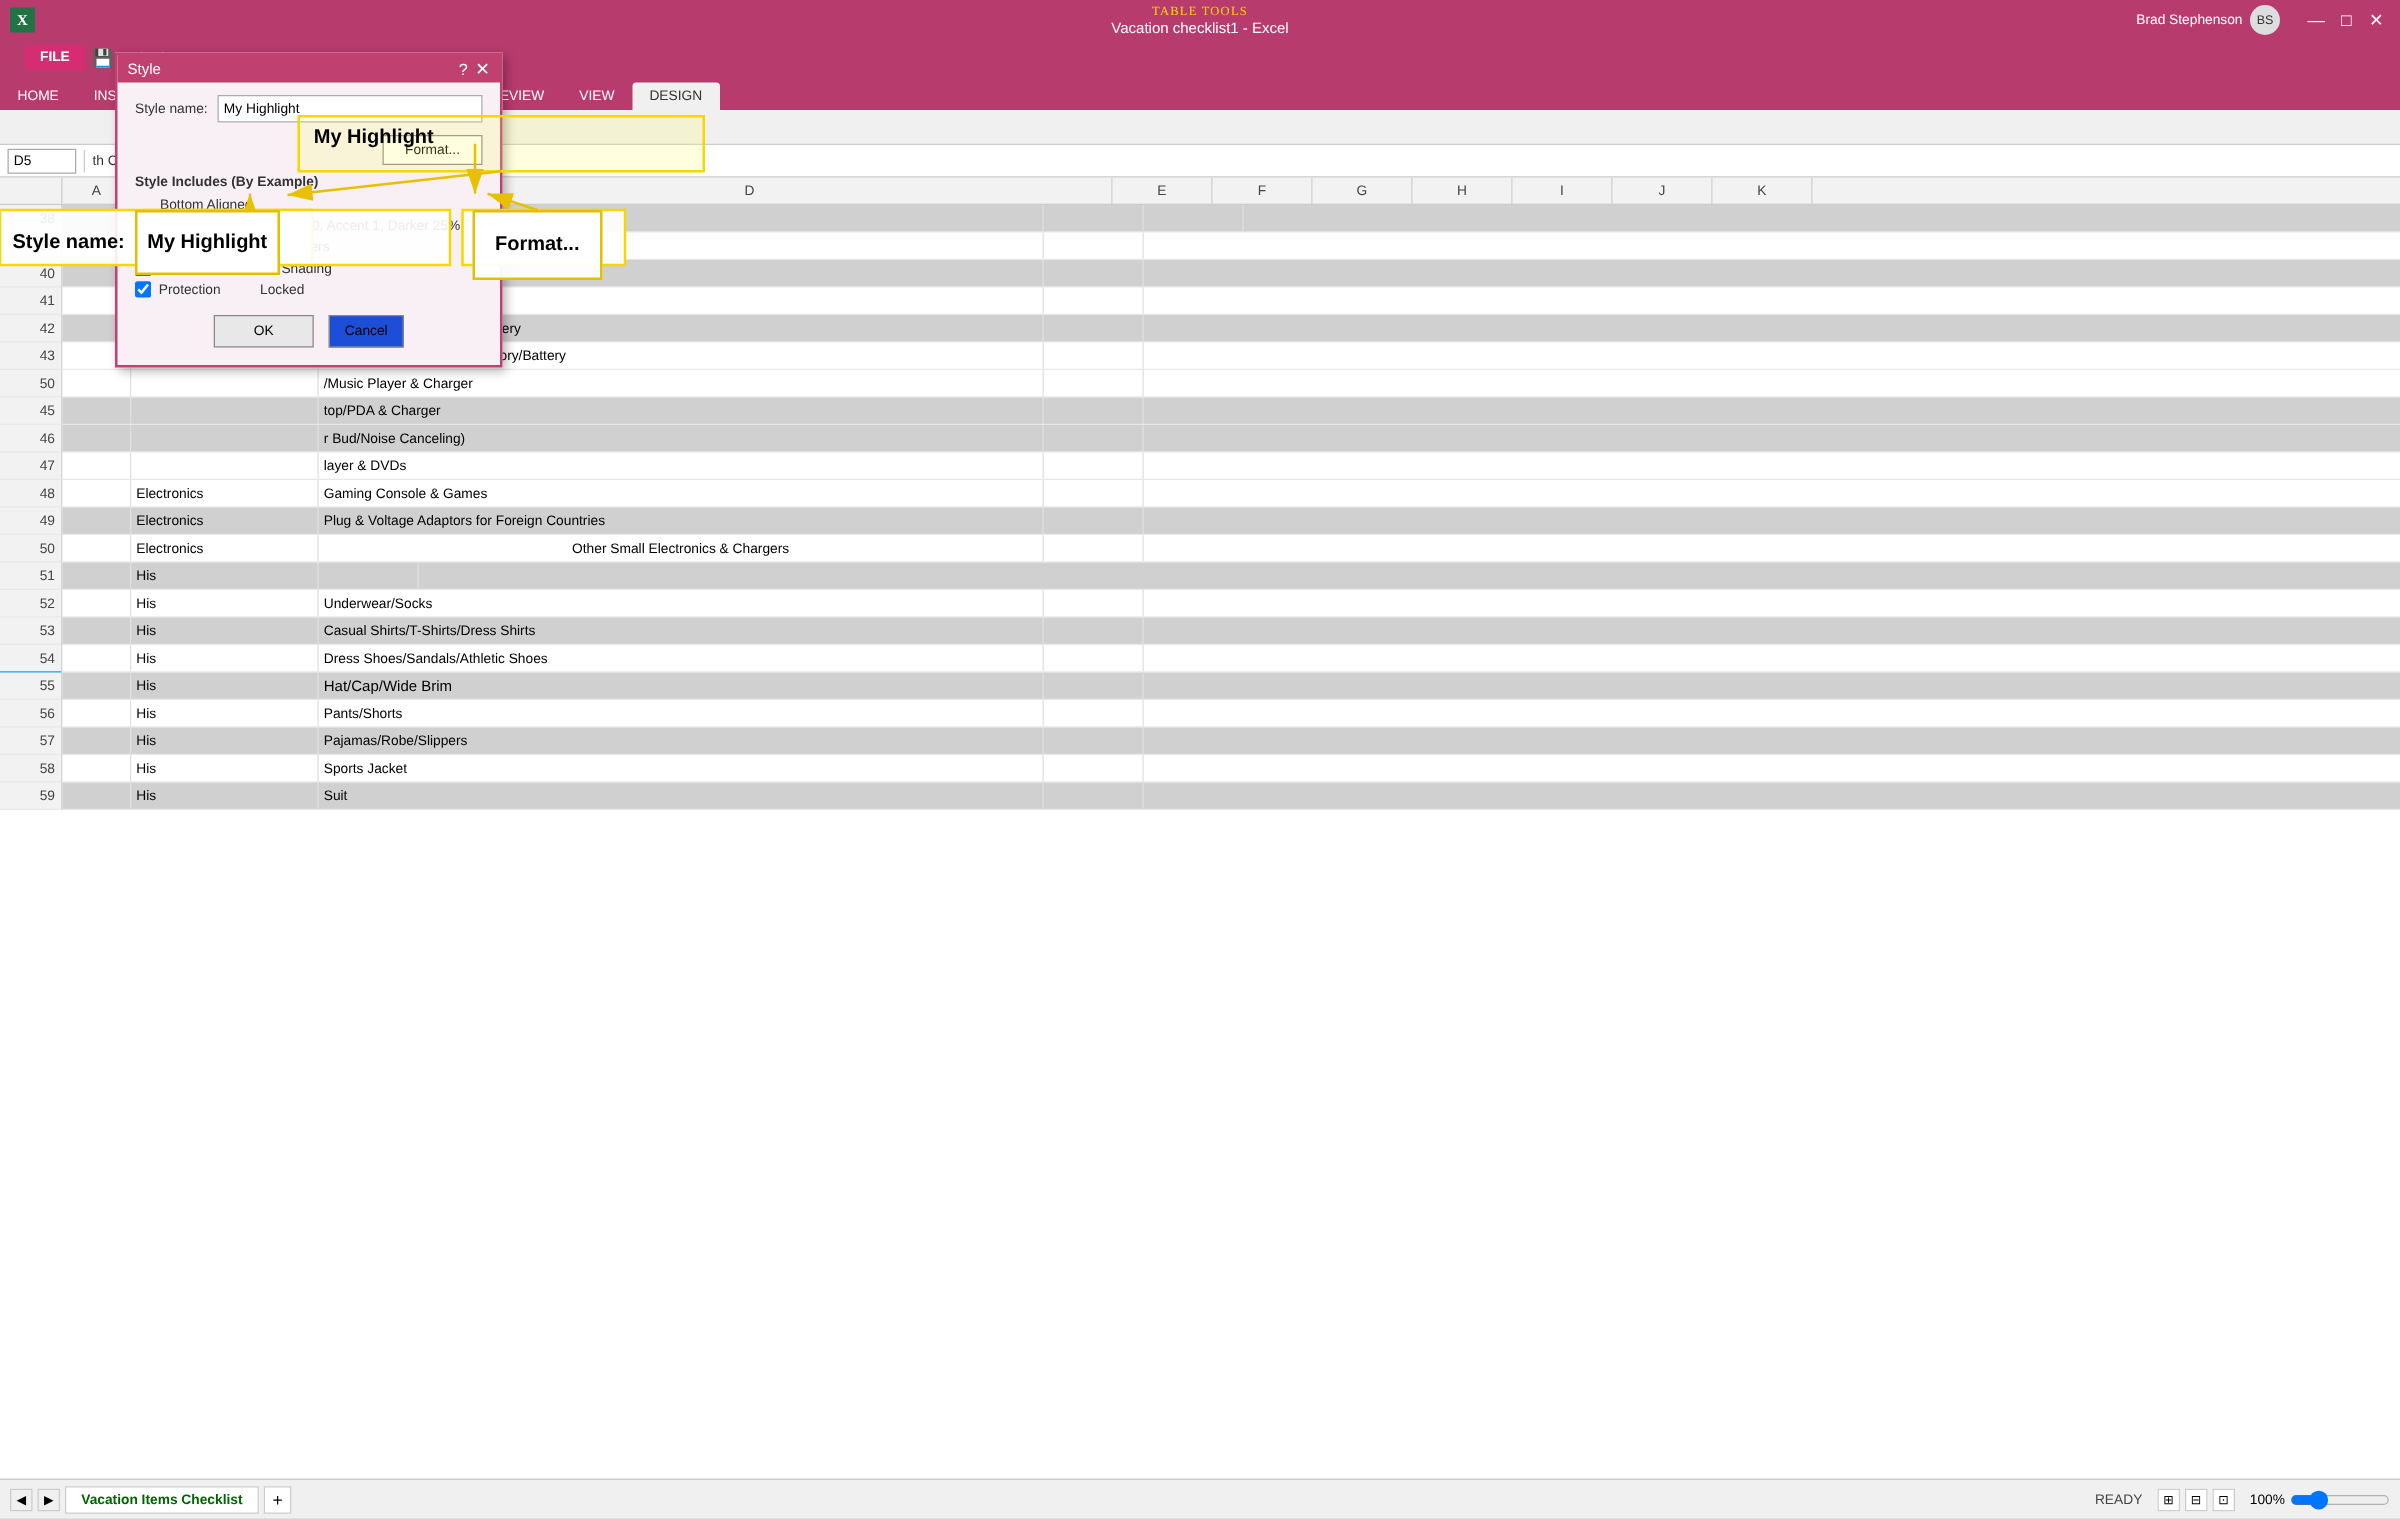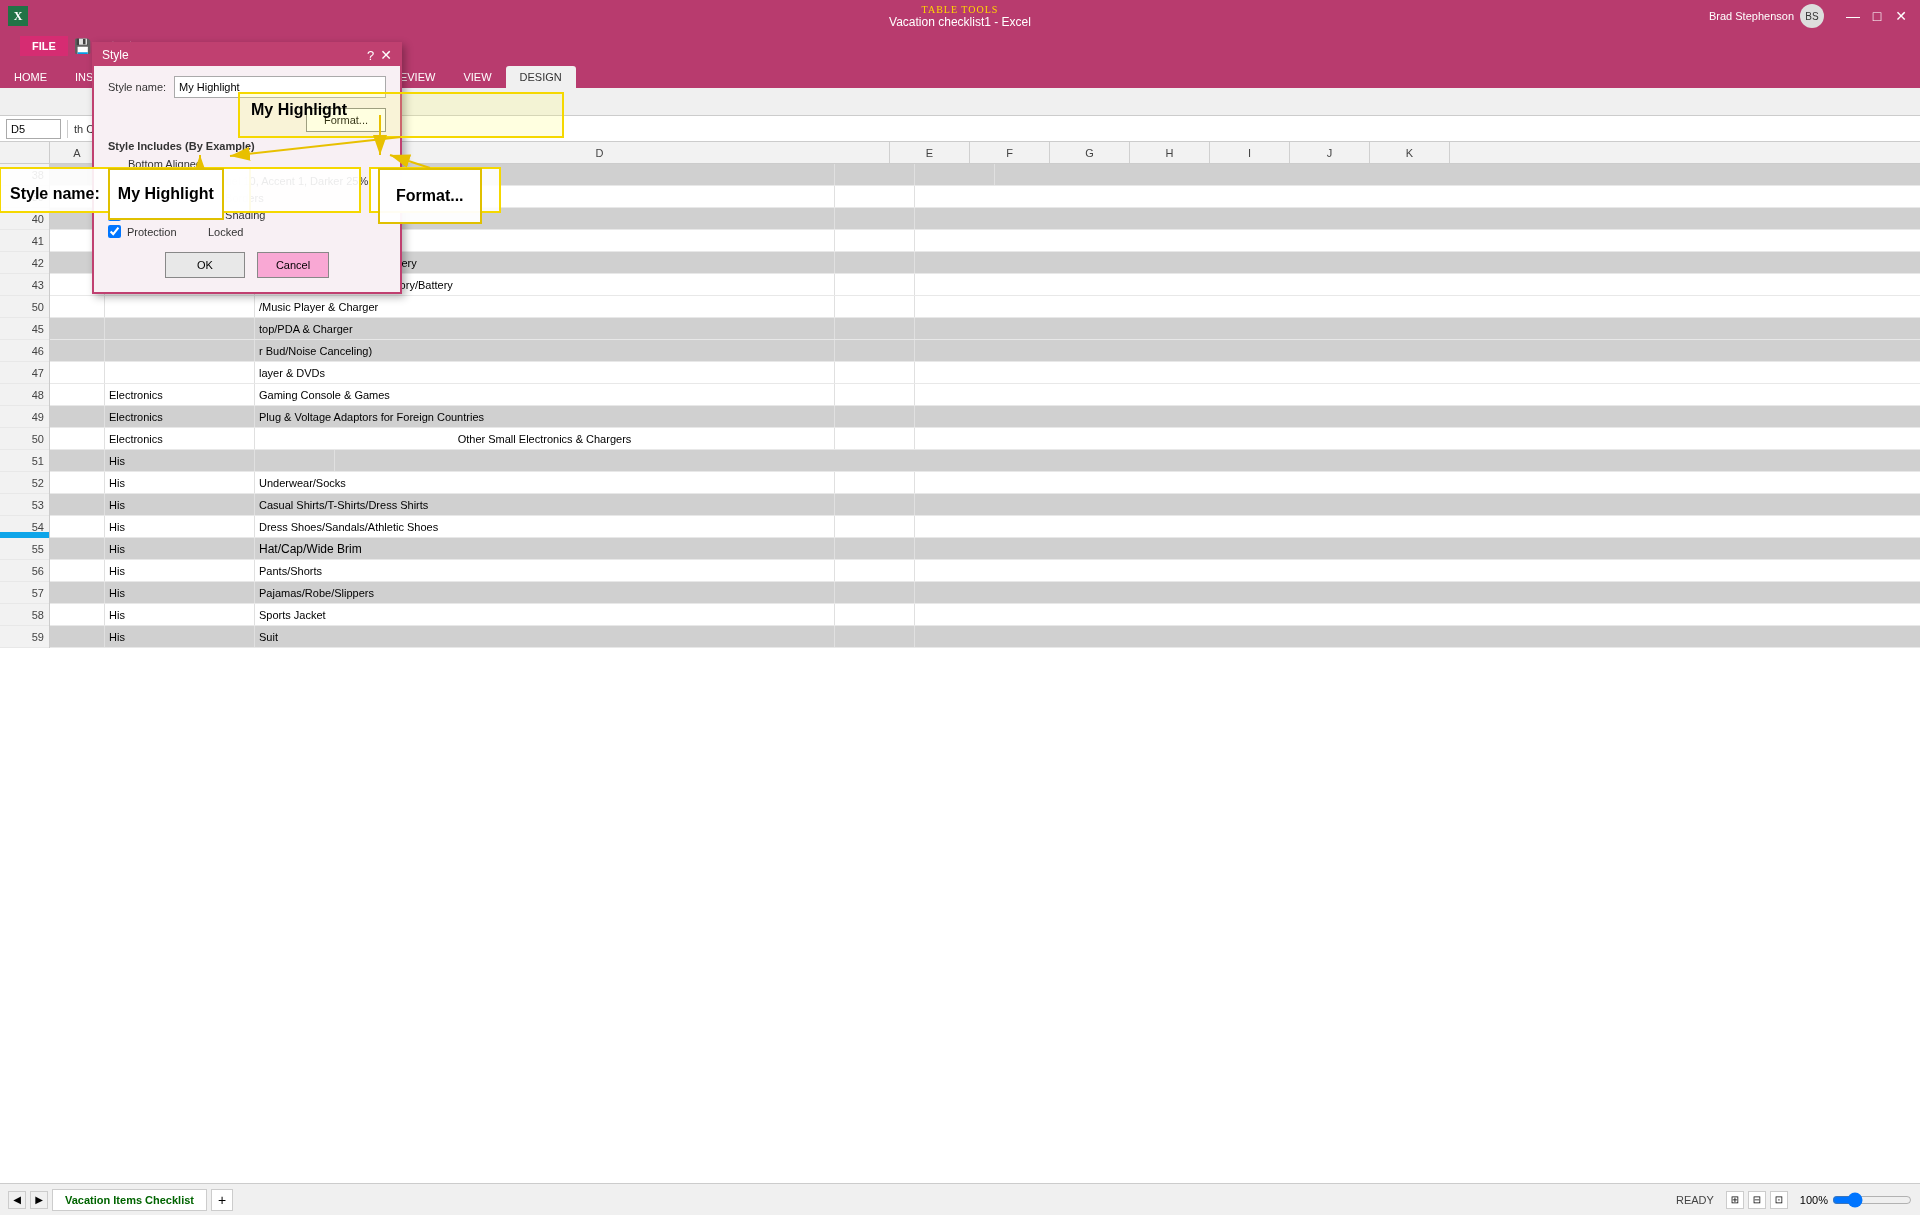--- a/index.html
+++ b/index.html
@@ -85,21 +85,21 @@
         <div style="height:22px; text-align:right; padding-right:5px; font-size:11px; color:#444; line-height:22px; border-bottom:1px solid #e8e8e8; font-family:'Segoe UI',sans-serif;">50</div>
         <div style="height:22px; text-align:right; padding-right:5px; font-size:11px; color:#444; line-height:22px; border-bottom:1px solid #e8e8e8; font-family:'Segoe UI',sans-serif;">45</div>
         <div style="height:22px; text-align:right; padding-right:5px; font-size:11px; color:#444; line-height:22px; border-bottom:1px solid #e8e8e8; font-family:'Segoe UI',sans-serif;">46</div>
         <div style="height:22px; text-align:right; padding-right:5px; font-size:11px; color:#444; line-height:22px; border-bottom:1px solid #e8e8e8; font-family:'Segoe UI',sans-serif;">47</div>
         <div style="height:22px; text-align:right; padding-right:5px; font-size:11px; color:#444; line-height:22px; border-bottom:1px solid #e8e8e8; font-family:'Segoe UI',sans-serif;">48</div>
         <div style="height:22px; text-align:right; padding-right:5px; font-size:11px; color:#444; line-height:22px; border-bottom:1px solid #e8e8e8; font-family:'Segoe UI',sans-serif;">49</div>
         <div style="height:22px; text-align:right; padding-right:5px; font-size:11px; color:#444; line-height:22px; border-bottom:1px solid #e8e8e8; font-family:'Segoe UI',sans-serif;">50</div>
         <div style="height:22px; text-align:right; padding-right:5px; font-size:11px; color:#444; line-height:22px; border-bottom:1px solid #e8e8e8; font-family:'Segoe UI',sans-serif;">51</div>
         <div style="height:22px; text-align:right; padding-right:5px; font-size:11px; color:#444; line-height:22px; border-bottom:1px solid #e8e8e8; font-family:'Segoe UI',sans-serif;">52</div>
         <div style="height:22px; text-align:right; padding-right:5px; font-size:11px; color:#444; line-height:22px; border-bottom:1px solid #e8e8e8; font-family:'Segoe UI',sans-serif;">53</div>
-        <div style="height:22px; text-align:right; padding-right:5px; font-size:11px; color:#444; line-height:22px; border-bottom:6px solid #0ea5e9; font-family:'Segoe UI',sans-serif;">54</div>
+        <div style="height:22px; text-align:right; padding-right:5px; font-size:11px; color:#444; line-height:22px; border-bottom:1px solid #0ea5e9; font-family:'Segoe UI',sans-serif;">54</div>
         <div style="height:22px; text-align:right; padding-right:5px; font-size:11px; color:#444; line-height:22px; border-bottom:1px solid #e8e8e8; font-family:'Segoe UI',sans-serif;">55</div>
         <div style="height:22px; text-align:right; padding-right:5px; font-size:11px; color:#444; line-height:22px; border-bottom:1px solid #e8e8e8; font-family:'Segoe UI',sans-serif;">56</div>
         <div style="height:22px; text-align:right; padding-right:5px; font-size:11px; color:#444; line-height:22px; border-bottom:1px solid #e8e8e8; font-family:'Segoe UI',sans-serif;">57</div>
         <div style="height:22px; text-align:right; padding-right:5px; font-size:11px; color:#444; line-height:22px; border-bottom:1px solid #e8e8e8; font-family:'Segoe UI',sans-serif;">58</div>
         <div style="height:22px; text-align:right; padding-right:5px; font-size:11px; color:#444; line-height:22px; border-bottom:1px solid #e8e8e8; font-family:'Segoe UI',sans-serif;">59</div>
       </div>
 
       <div style="flex:1; display:flex; flex-direction:column;">
 
         <div style="display:flex; height:22px; border-bottom:1px solid #e8e8e8; background:#d0d0d0;">
@@ -322,21 +322,21 @@
         <span style="font-size:11px; color:#333;">No Shading</span>
       </div>
       <div style="display:flex; align-items:center; gap:6px; margin-bottom:4px;">
         <input type="checkbox" checked="" style="margin: 0px;">
         <span style="font-size:11px; color:#333; width:75px;">Protection</span>
         <span style="font-size:11px; color:#333;">Locked</span>
       </div>
 
       <div style="display:flex; justify-content:center; gap:12px; margin-top:14px; padding-bottom:4px;">
         <button style="width:80px; height:26px; border:1px solid #888; background:#e8e8e8; font-size:11px; cursor:pointer;">OK</button>
-        <button style="width:72px; height:26px; border:1px solid #888; background:#f9a8d4; font-size:11px; cursor:pointer;">Cancel</button>
+        <button style="width:60px; height:26px; border:1px solid #888; background:#1d4ed8; font-size:11px; cursor:pointer;">Cancel</button>
       </div>
     </div>
   </div>
 
   <svg style="position:absolute; top:0; left:0; width:1920px; height:1215px; pointer-events:none; z-index:400;" xmlns="http://www.w3.org/2000/svg">
 
     <defs>
       <marker id="arrowhead" markerWidth="10" markerHeight="7" refX="10" refY="3.5" orient="auto">
         <polygon points="0 0, 10 3.5, 0 7" fill="#e8c000"></polygon>
       </marker>

